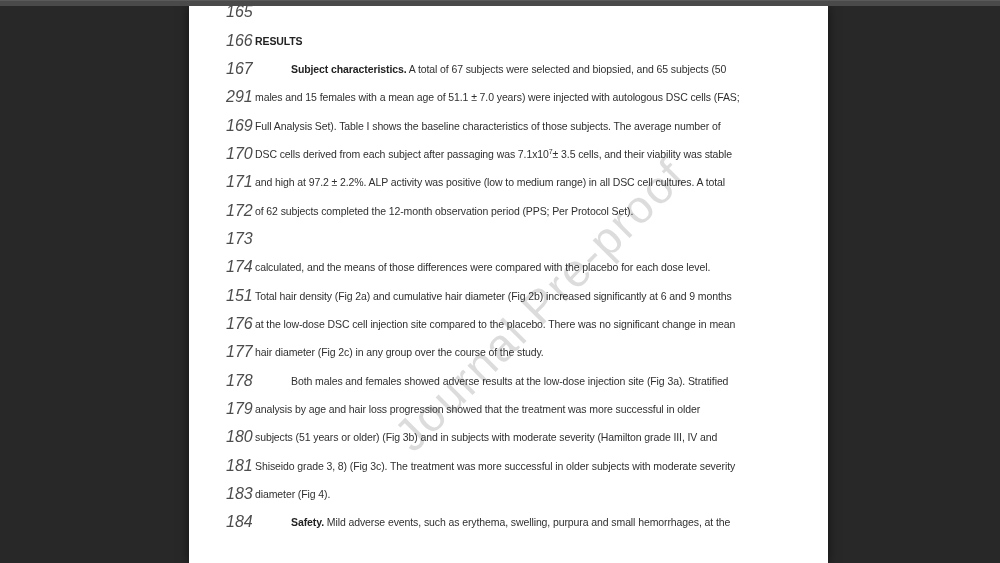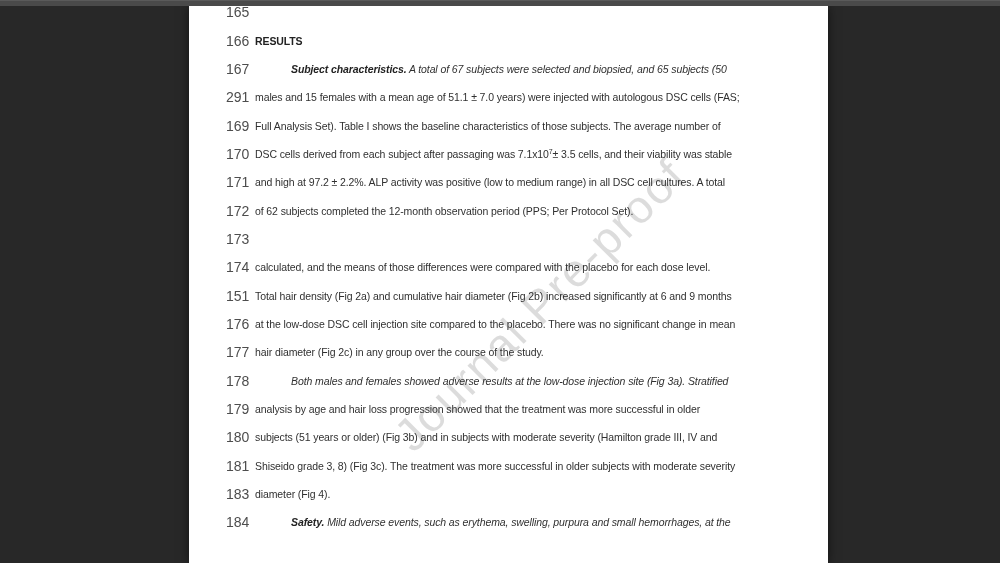--- a/index.html
+++ b/index.html
@@ -63,32 +63,33 @@
     align-items: center;
     height: 28.35px;
     padding-left: 37px;
     white-space: nowrap;
   }
 
   .num {
     display: inline-block;
     width: 29px;
     flex: 0 0 29px;
-    font-size: 14px;
+    font-size: 16px;
     color: #4d4d4d;
     letter-spacing: 0;
+    font-style: italic;
   }
 
   .txt {
     font-size: 10.5px;
     letter-spacing: -0.1px;
     color: #303030;
   }
 
-  .txt.indent { padding-left: 36px; font-style: italic; }
+  .txt.indent { padding-left: 36px; }
 
   .txt b { font-weight: 700; color: #222222; }
 
   .txt sup {
     font-size: 7px;
     vertical-align: super;
     line-height: 0;
   }
 </style>
 </head>

